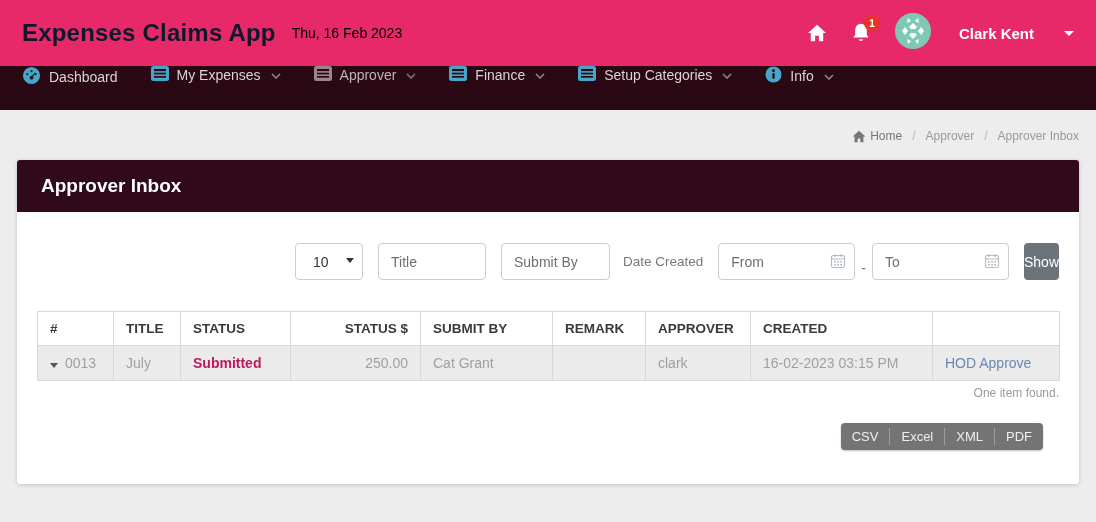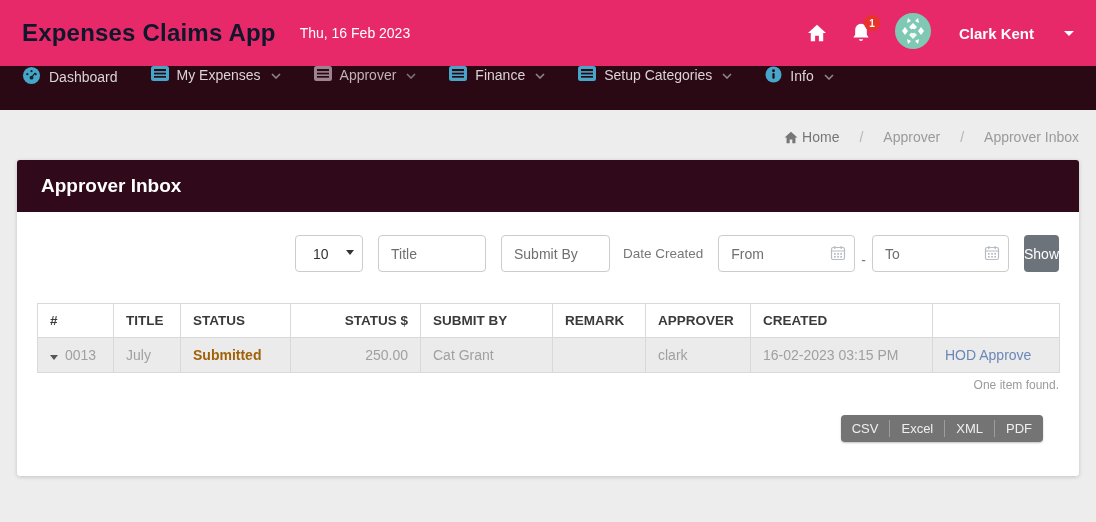--- a/index.html
+++ b/index.html
@@ -4,52 +4,52 @@
 <style>
   * { margin:0; padding:0; box-sizing:border-box; }
   html,body { width:1096px; height:522px; overflow:hidden; }
   body { font-family:"Liberation Sans","DejaVu Sans",sans-serif; background:#ededed; }
   #app { position:relative; width:1096px; height:522px; background:#ededed; }
 
   
   .topbar { position:absolute; top:0; left:0; width:100%; height:66px;
             background:#e7296a; display:flex; align-items:center; padding:0 22px; }
   .app-title { color:#0f172a; font-size:24px; font-weight:bold; letter-spacing:.2px; }
-  .app-date { color:#ffffff; font-size:14px; margin-left:24px; }
+  .app-date { color:#000000; font-size:14px; margin-left:16px; }
   .topbar-right { margin-left:auto; display:flex; align-items:center; gap:24px; }
   .icon-btn { position:relative; display:flex; align-items:center; cursor:pointer; }
   .badge { position:absolute; top:-7px; right:-9px; background:#e8332b; color:#fff;
            font-size:10px; font-weight:bold; min-width:16px; height:16px; border-radius:8px;
            display:flex; align-items:center; justify-content:center; padding:0 3px; }
   .user-area { display:flex; align-items:center; gap:28px; cursor:pointer; }
   .user-name { color:#fff; font-size:15px; font-weight:600; }
   .caret-down-white { width:0; height:0; border-left:5px solid transparent;
            border-right:5px solid transparent; border-top:5px solid #fff; margin-left:2px; }
 
   
   .navbar { position:absolute; top:66px; left:0; width:100%; height:44px;
             background:#2b0914; display:flex; align-items:flex-start; padding:0 22px; gap:33px; }
   .nav-item { display:flex; align-items:center; gap:8px; color:#d9d4d6; font-size:14px; cursor:pointer; }
   .nav-item.active { color:#bfb3b8; }
   .nav-chevron { margin-left:2px; margin-top:2px; }
 
   
-  .breadcrumb { position:absolute; top:129px; right:17px; font-size:14px; color:#9a9a9a;
-                display:flex; align-items:center; gap:20px; }
+  .breadcrumb { position:absolute; top:129px; right:17px; font-size:12px; color:#9a9a9a;
+                display:flex; align-items:center; gap:10px; }
   .crumb-home { color:#767676; display:flex; align-items:center; gap:4px; cursor:pointer; }
   .crumb-link { color:#9a9a9a; cursor:pointer; }
   .crumb-sep { color:#b5b5b5; }
 
   
   .panel { position:absolute; top:160px; left:17px; width:1062px; background:#fff;
            border-radius:3px; box-shadow:0 1px 4px rgba(0,0,0,.18); }
   .panel-header { height:52px; background:#30091a; border-radius:3px 3px 0 0;
                   display:flex; align-items:center; padding:0 24px; }
   .panel-title { color:#fff; font-size:19px; font-weight:bold; }
-  .panel-body { padding:23px 20px 34px 20px; }
+  .panel-body { padding:31px 20px 34px 20px; }
 
   
   .filter-row { display:flex; align-items:center; gap:15px; padding-left:258px; margin-bottom:31px; }
   .select-wrap { position:relative; width:68px; }
   .select-wrap select { width:68px; height:37px; border:1px solid #ccc; border-radius:4px;
         background:#fff; font-size:14px; color:#333; padding:0 0 0 17px;
         appearance:none; -webkit-appearance:none; font-family:inherit; }
   .select-caret { position:absolute; right:9px; top:15px; width:0; height:0; pointer-events:none;
         border-left:4.5px solid transparent; border-right:4.5px solid transparent; border-top:5px solid #333; }
   .txt-input { height:37px; border:1px solid #ccc; border-radius:4px; font-size:14px;
@@ -65,21 +65,21 @@
   .show-btn { margin-left:auto; width:62px; height:37px; background:#6c737a; color:#fff;
         border:none; border-radius:4px; font-size:14px; cursor:pointer; font-family:inherit; }
 
   
   table.grid { width:1022px; border-collapse:collapse; table-layout:fixed; }
   table.grid th, table.grid td { border:1px solid #d9d9d9; padding:9px 12px; font-size:13.5px;
         overflow:hidden; white-space:nowrap; }
   table.grid th { font-weight:bold; color:#3a3a3a; text-align:left; background:#fff; }
   table.grid td { color:#a0a0a0; background:#ebebeb; font-size:14px; }
   .col-amount { text-align:right !important; }
-  .status-submitted { color:#a16207; font-weight:bold; }
+  .status-submitted { color:#be185d; font-weight:bold; }
   .row-caret { display:inline-block; width:0; height:0; border-left:4.5px solid transparent;
         border-right:4.5px solid transparent; border-top:5px solid #555; margin-right:7px; cursor:pointer; }
   .action-link { color:#6b87b8; cursor:pointer; text-decoration:none; }
 
   .summary { text-align:right; font-size:12px; color:#9b9b9b; margin:5px 0 0 0; }
 
   
   .export-row { display:flex; justify-content:flex-end; margin-top:23px; padding-right:16px; }
   .export-group { display:flex; background:#747474; border-radius:4px; overflow:hidden;
         box-shadow:0 1px 2px rgba(0,0,0,.25); }

